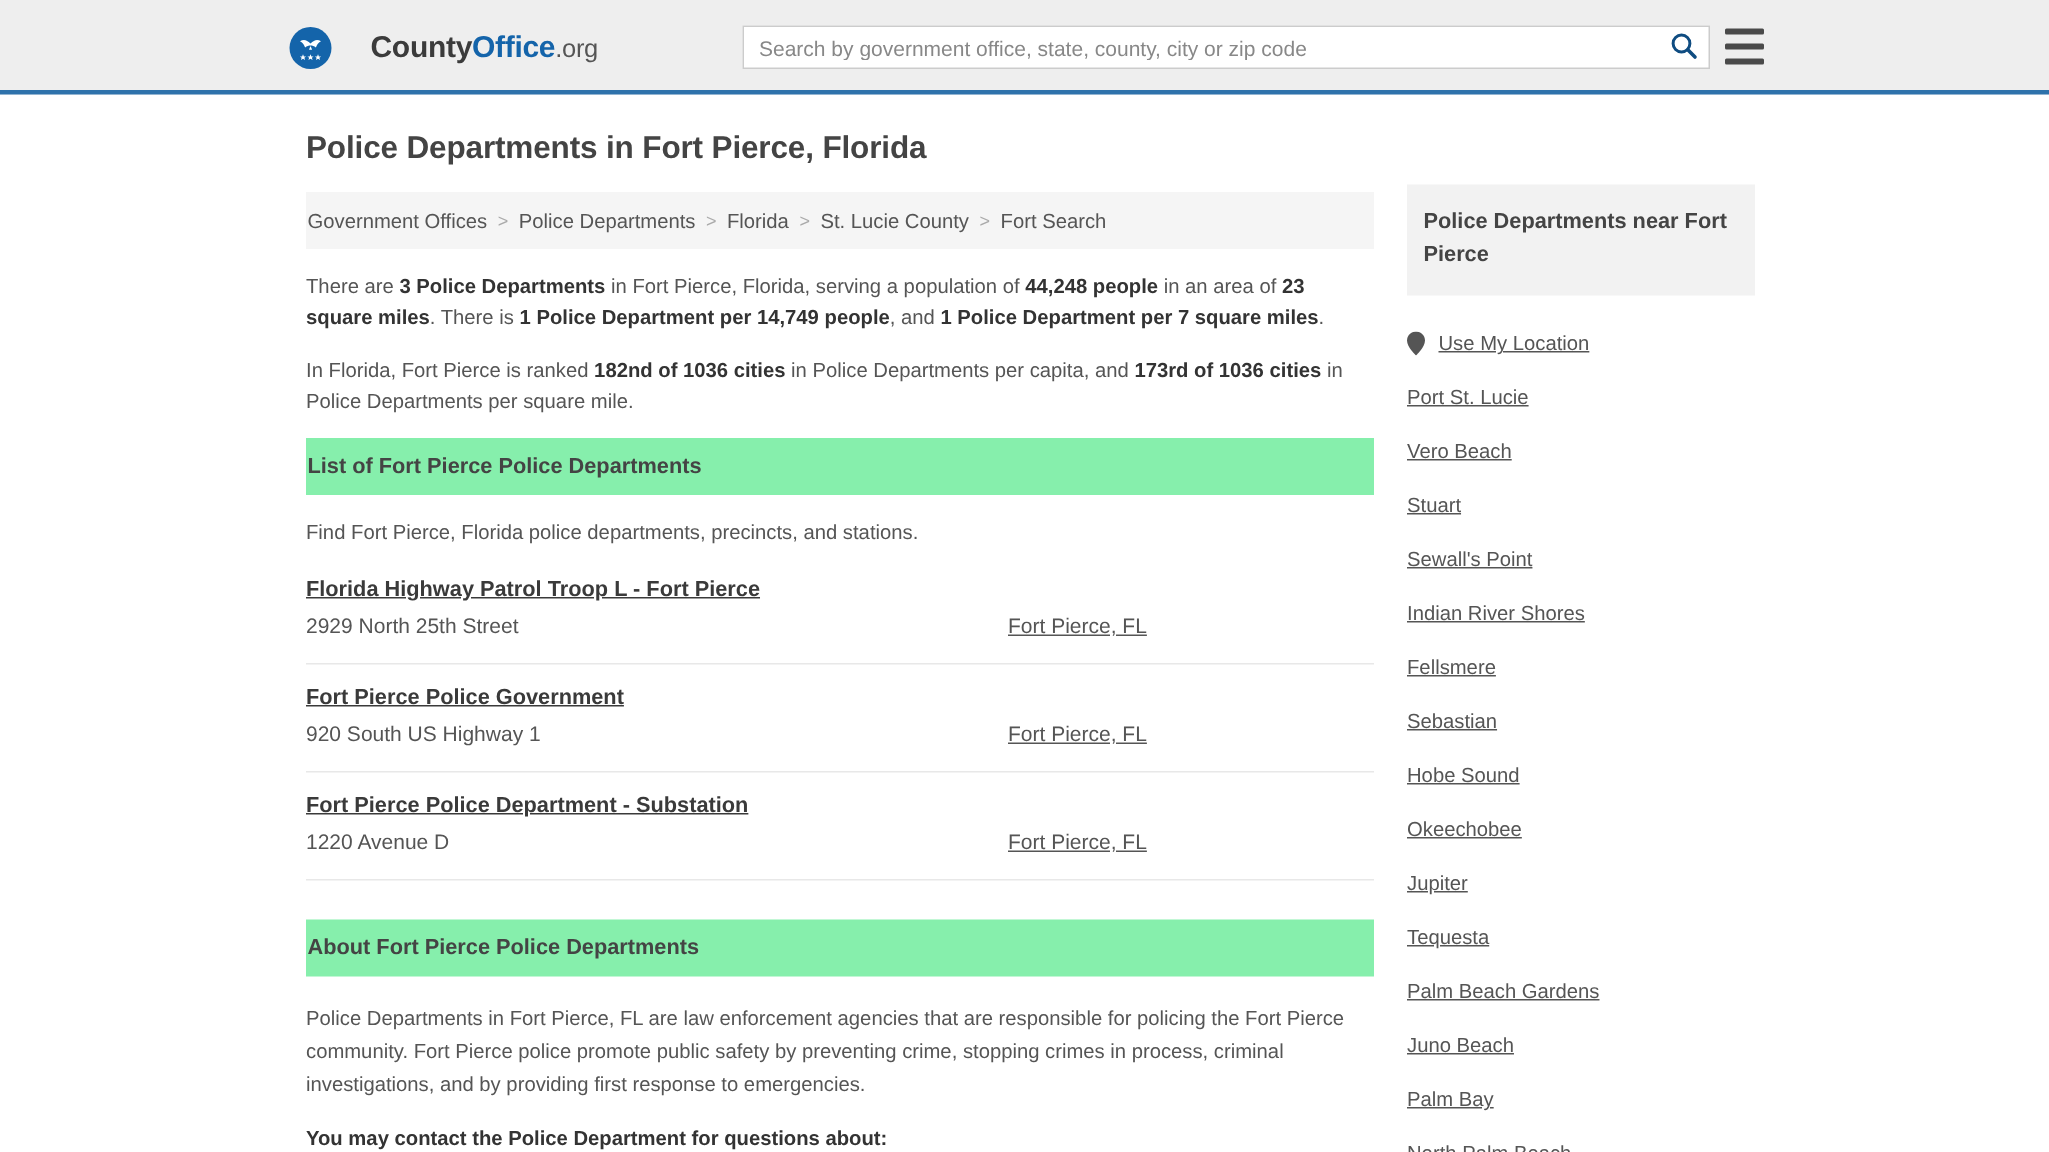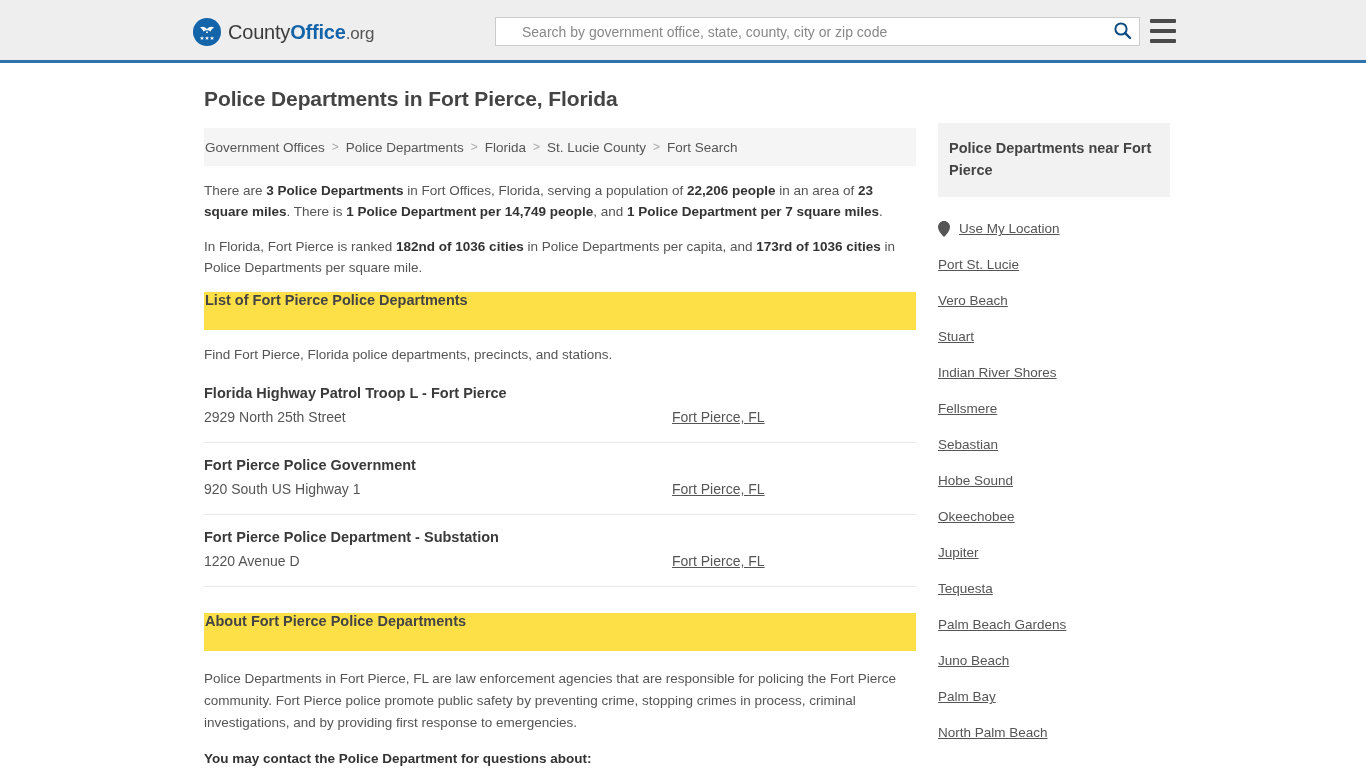--- a/index.html
+++ b/index.html
@@ -37,38 +37,38 @@
   }
   .brand-mark svg { display: block; }
   .brand-text {
     font-size: 20px;
     color: #3b3b3b;
     letter-spacing: -0.2px;
     white-space: nowrap;
   }
   .brand-text .bold-blue { color: #1464aa; font-weight: bold; }
   .brand-text .tld { color: #555; font-size: 17px; }
-  .brand-text .county { font-weight: normal; }
+  .brand-text .county { font-weight: bold; margin-left: 19px; }
 
   .search-wrap {
     position: absolute;
     left: 495px; top: 17px;
     width: 645px; height: 29px;
     background: #ffffff;
     border: 1px solid #cccccc;
     display: flex; align-items: center;
   }
   .search-input {
     flex: 1 1 auto;
     border: none; outline: none;
     background: transparent;
     font-family: "Liberation Sans", sans-serif;
     font-size: 14px;
     color: #14532d;
-    padding: 0 26px;
+    padding: 0 10px;
     height: 100%;
   }
   .search-input::placeholder { color: #888888; }
   .search-btn {
     width: 34px; height: 100%;
     border: none; background: transparent;
     display: flex; align-items: center; justify-content: center;
     cursor: pointer;
     padding: 0;
   }
@@ -135,23 +135,23 @@
     margin-top: 14px;
     font-size: 13.5px;
     line-height: 1.56;
     color: #555555;
   }
   .stats p { margin: 0 0 14px 0; }
   .stats b { color: #333333; font-weight: bold; }
 
   
   .section-bar {
-    background: #fde047;
+    background: #86efac;
     height: 38px;
-    display: flex; align-items: flex-start;
+    display: flex; align-items: center;
     padding-left: 1px;
     margin-top: 4px;
   }
   .section-bar h2 {
     margin: 0;
     font-size: 14.5px;
     font-weight: bold;
     color: #444444;
   }
 
@@ -167,20 +167,21 @@
     padding: 0 0 17px 0;
     border-bottom: 1px solid #e8e8e8;
     margin-bottom: 13px;
   }
   .listing-row:last-child { border-bottom: 1px solid #e8e8e8; }
   .listing-name {
     display: inline-block;
     font-size: 14.5px;
     font-weight: bold;
     color: #3a3a3a;
+    text-decoration: underline;
     margin-bottom: 8px;
     cursor: pointer;
   }
   .listing-line {
     display: flex;
   }
   .listing-addr {
     width: 468px;
     font-size: 14px;
     color: #555555;
@@ -283,21 +284,21 @@
       <a>Police Departments</a>
       <span class="sep">&gt;</span>
       <a>Florida</a>
       <span class="sep">&gt;</span>
       <a>St. Lucie County</a>
       <span class="sep">&gt;</span>
       <a>Fort Search</a>
     </nav>
 
     <div class="stats">
-      <p><span>There are </span><b>3 Police Departments</b><span> in Fort Offices, Florida, serving a population of </span><b>22,206 people</b><span> in an area of </span><b>23 square miles</b><span>. There is </span><b>1 Police Department per 14,749 people</b><span>, and </span><b>1 Police Department per 7 square miles</b><span>.</span></p>
+      <p><span>There are </span><b>3 Police Departments</b><span> in Fort Pierce, Florida, serving a population of </span><b>44,248 people</b><span> in an area of </span><b>23 square miles</b><span>. There is </span><b>1 Police Department per 14,749 people</b><span>, and </span><b>1 Police Department per 7 square miles</b><span>.</span></p>
       <p><span>In Florida, Fort Pierce is ranked </span><b>182nd of 1036 cities</b><span> in Police Departments per capita, and </span><b>173rd of 1036 cities</b><span> in Police Departments per square mile.</span></p>
     </div>
 
     <div class="section-bar">
       <h2>List of Fort Pierce Police Departments</h2>
     </div>
 
     <p class="section-intro">Find Fort Pierce, Florida police departments, precincts, and stations.</p>
 
     <div class="listing">
@@ -359,20 +360,23 @@
       <div class="side-item">
         <a>Port St. Lucie</a>
       </div>
       <div class="side-item">
         <a>Vero Beach</a>
       </div>
       <div class="side-item">
         <a>Stuart</a>
       </div>
       <div class="side-item">
+        <a>Sewall's Point</a>
+      </div>
+      <div class="side-item">
         <a>Indian River Shores</a>
       </div>
       <div class="side-item">
         <a>Fellsmere</a>
       </div>
       <div class="side-item">
         <a>Sebastian</a>
       </div>
       <div class="side-item">
         <a>Hobe Sound</a>

